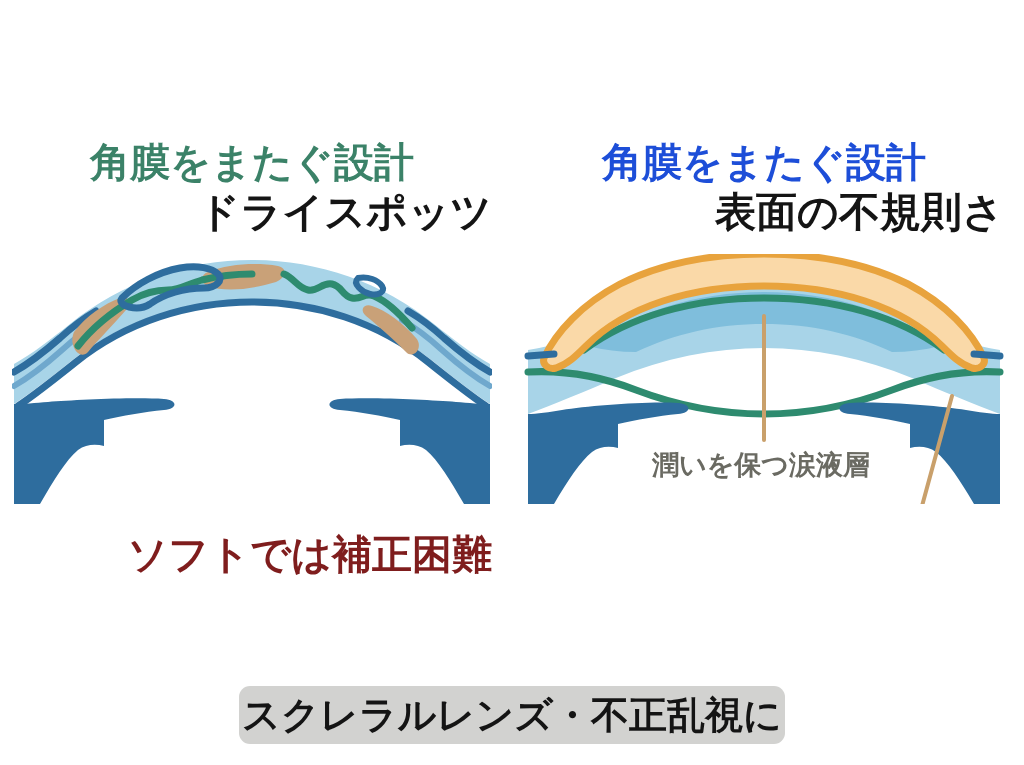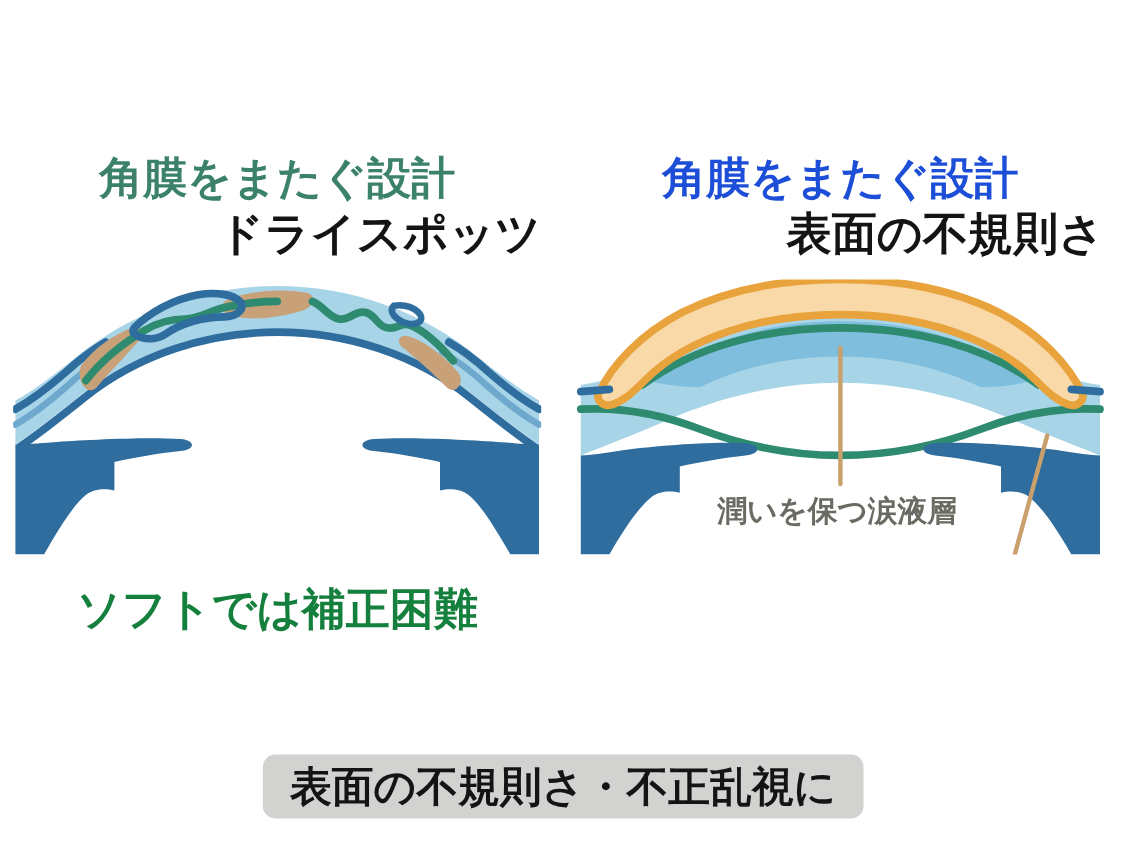--- a/index.html
+++ b/index.html
@@ -72,21 +72,21 @@
   .figure svg { display: block; }
 
   .caption {
     text-align: center;
     font-size: 40px;
     font-weight: bold;
     line-height: 1.1;
     white-space: nowrap;
     margin-top: 28px;
   }
-  .caption.gray  { color: #15803d; }
+  .caption.gray  { color: #7f1d1d; text-align: right; }
   .caption.black { color: #121212; }
 
   
   .annot {
     position: absolute;
     font-size: 27px;
     font-weight: bold;
     color: #6a6a62;
     white-space: nowrap;
   }
@@ -224,16 +224,16 @@
 
         <line x1="428" y1="142" x2="398" y2="252" stroke="#c9a06b" stroke-width="4" stroke-linecap="round"></line>
       </svg>
 
       <div class="annot annot-lens">潤いを保つ涙液層</div>
     </div>
 
   </div>
 
   <div class="banner">
-    <span class="banner-text">表面の不規則さ・不正乱視に</span>
+    <span class="banner-text">スクレラルレンズ・不正乱視に</span>
   </div>
 
 </div>
 
 </body></html>

